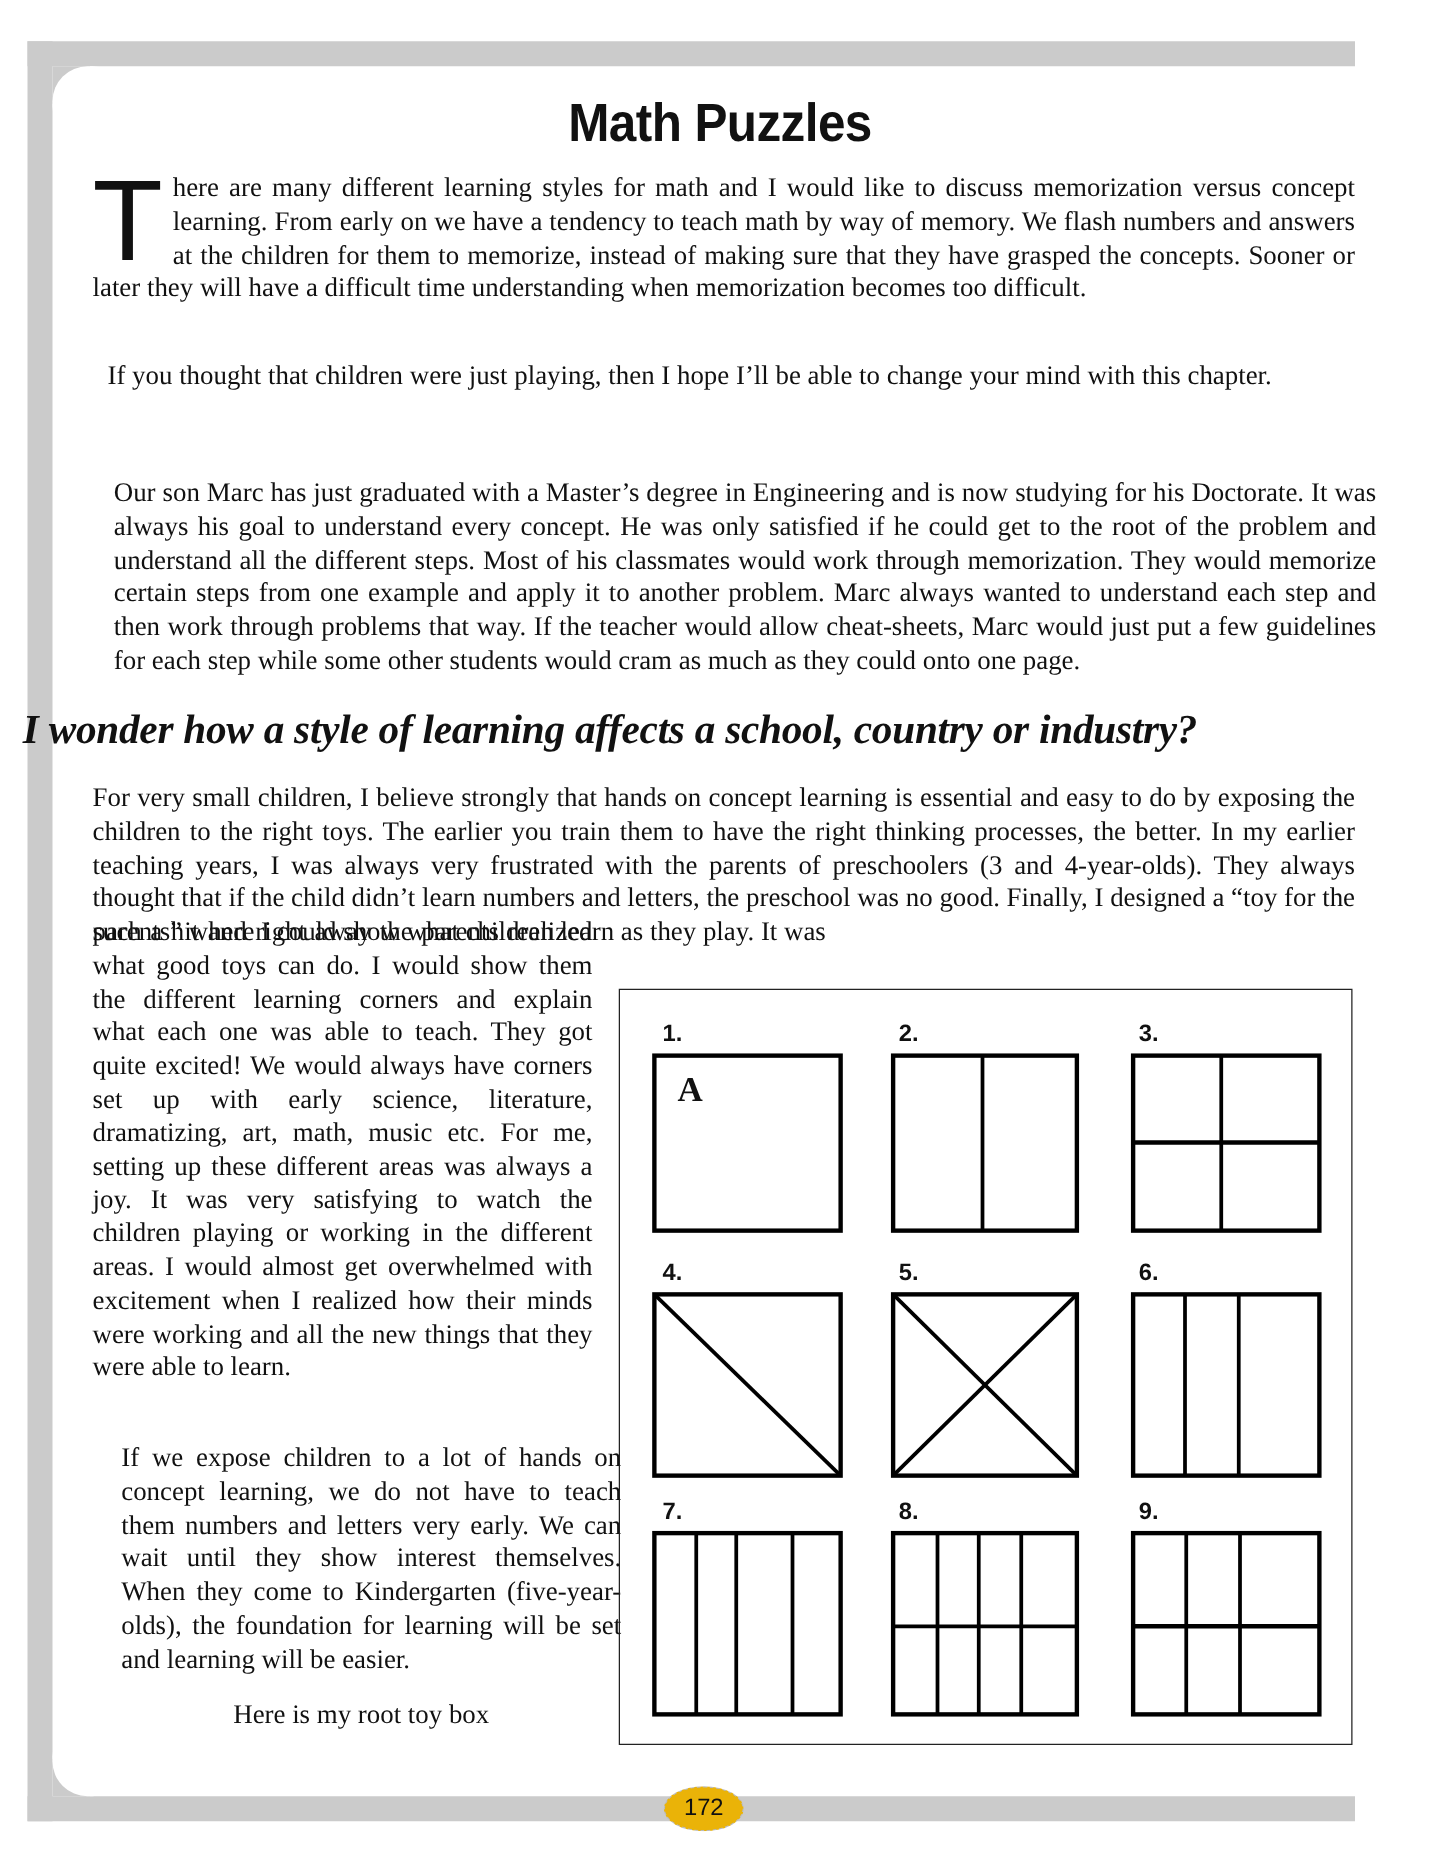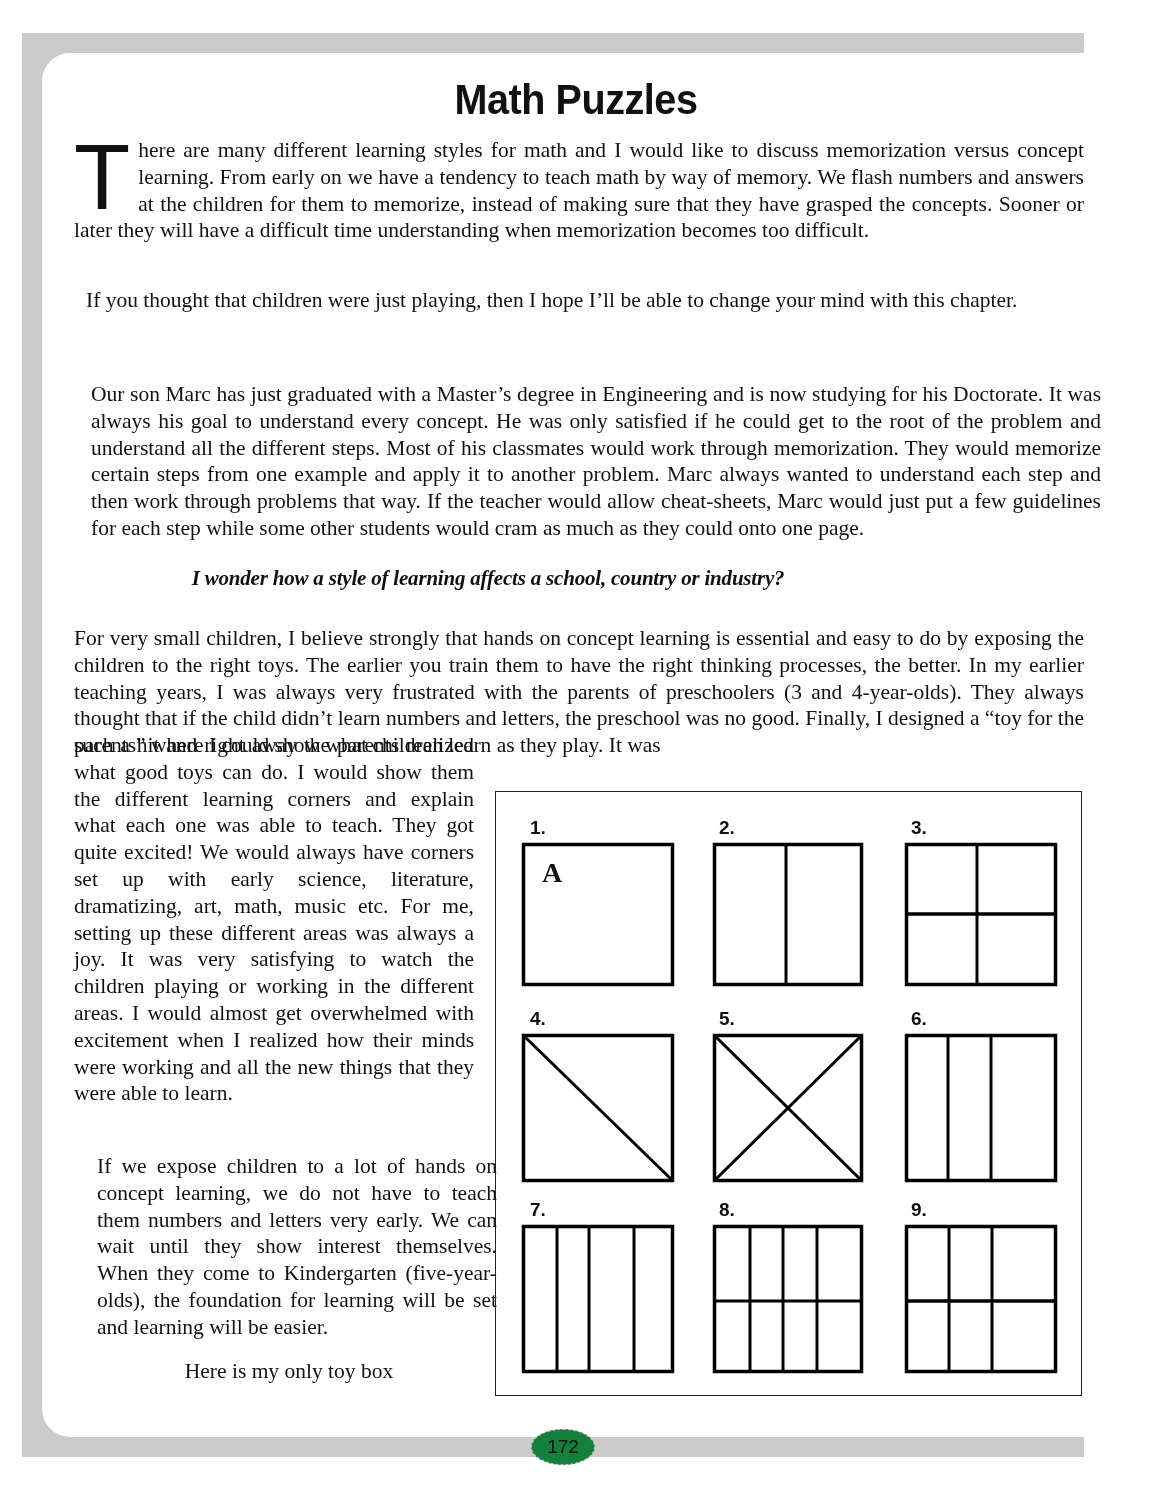--- a/index.html
+++ b/index.html
@@ -27,36 +27,36 @@
   .text { font-size: 21.5px; line-height: 26.8px; text-align: justify; }
   .intro { position: absolute; left: 74px; top: 137px; width: 1010px; }
   .dropcap {
     float: left; font-family: "Liberation Sans", sans-serif; font-size: 92px;
     line-height: 72px; margin: 4px 8px 0 0; font-weight: normal;
   }
   .bold-note { position: absolute; left: 86px; top: 287px; width: 996px; font-weight: normal; font-size: 21.5px; line-height: 27px; }
   .marc { position: absolute; left: 91px; top: 357px; width: 1010px; margin-top: 24px; }
   .subhead {
     position: absolute; left: 0; width: 976px; top: 566px; text-align: center;
-    font-style: italic; font-weight: bold; font-size: 21px; letter-spacing: -0.2px;
+    font-style: italic; font-weight: bold; font-size: 33px; letter-spacing: -0.2px;
   }
   .small-children { position: absolute; left: 74px; top: 625px; width: 1010px; }
   .left-col1 { position: absolute; left: 74px; top: 732px; width: 400px; }
   .left-col2 { position: absolute; left: 74px; top: 1153px; width: 400px; margin-left: 23px; }
   .caption { position: absolute; left: 74px; top: 1358px; width: 400px; text-align: center; font-size: 21.5px; line-height: 26px; }
   .caption div { padding-left: 30px; }
 
   .figure-box { position: absolute; left: 495px; top: 791px; width: 587px; height: 605px; border: 1.5px solid #222; box-sizing: border-box; }
   .puzzle { position: absolute; }
   .puzzle-label { position: absolute; font-family: "Liberation Sans", sans-serif; font-weight: bold; font-size: 19px; }
   .puzzle svg { position: absolute; overflow: visible; }
 
   .page-num {
     position: absolute; left: 531px; top: 1429px; width: 62px; height: 34px;
-    background: #15803d; border: 1.5px dashed #bbb; border-radius: 50%;
+    background: #eab308; border: 1.5px dashed #bbb; border-radius: 50%;
     text-align: center; line-height: 34px; font-family: "Liberation Sans", sans-serif; font-size: 19px;
   }
 </style>
 </head>
 <body>
 
 <div class="frame-top"></div>
 <div class="frame-left"></div>
 <div class="frame-bottom"></div>
 <div class="corner tl"></div>
@@ -73,21 +73,21 @@
 <div class="marc text">Our son Marc has just graduated with a Master’s degree in Engineering and is now studying for his Doctorate. It was always his goal to understand every concept. He was only satisfied if he could get to the root of the problem and understand all the different steps. Most of his classmates would work through memorization. They would memorize certain steps from one example and apply it to another problem. Marc always wanted to understand  each step and then work through problems that way. If the teacher would allow cheat-sheets, Marc would just put a few guidelines for each step while some other students would cram as much as they could onto one page.</div>
 
 <div class="subhead">I wonder how a style of learning affects a school, country or industry?</div>
 
 <div class="small-children text">For very small children, I believe strongly that hands on concept learning is essential and easy to do by exposing the children to the right toys. The earlier you train them to have the right thinking processes, the better. In my earlier teaching years, I was always very frustrated with the parents of preschoolers (3 and 4-year-olds). They always thought that if the child didn’t learn numbers and letters, the preschool was no good. Finally, I designed a “toy for the parents” where I could show what children learn as they play. It was</div>
 
 <div class="left-col1 text">such a hit and right away the parents realized what good toys can do. I would show them the different learning corners and explain what each one was able to teach. They got quite excited! We would always have corners set up with early science, literature, dramatizing, art, math, music etc. For me, setting up these different areas was always a joy. It was very satisfying to watch the children playing or working in the different areas. I would almost get overwhelmed with excitement when I realized how their minds were working and all the new things that they were able to learn.</div>
 <div class="left-col2 text">If we expose children to a lot of hands on concept learning, we do not have to teach them numbers and letters very early. We can wait until they show interest themselves. When they come to Kindergarten (five-year-olds), the foundation for learning will be set and learning will be easier.</div>
 
 <div class="caption">
-  <div>Here is my only toy box</div>
+  <div>Here is my root toy box</div>
 </div>
 
 <div class="figure-box"></div>
 
 <div class="puzzle" style="left:522px;top:817px;">
   <span class="puzzle-label" style="left:8px;top:0;">1.</span>
   <svg width="152" height="144" style="left:0;top:26px;">
     <rect x="1.5" y="1.5" width="149" height="140" fill="none" stroke="#000" stroke-width="3.5"></rect>
   </svg>
   <span style="position:absolute;left:20px;top:40px;font-family:'Liberation Serif',serif;font-weight:bold;font-size:28px;">A</span>

